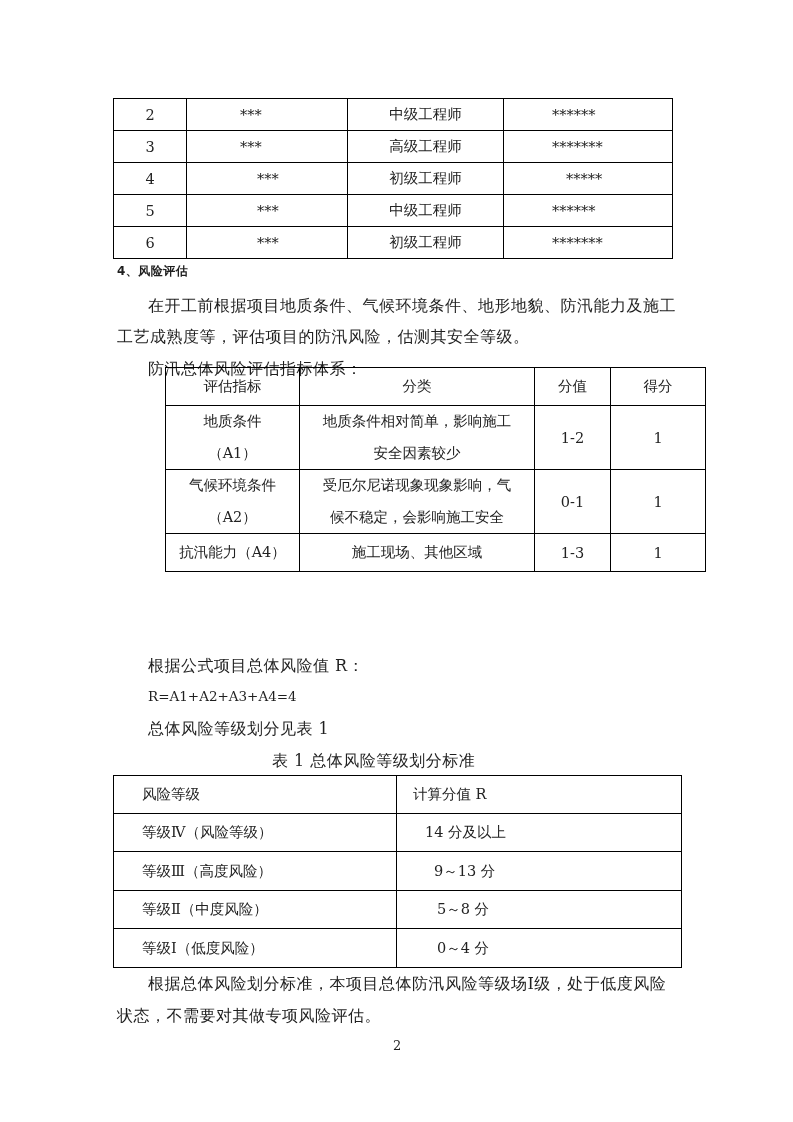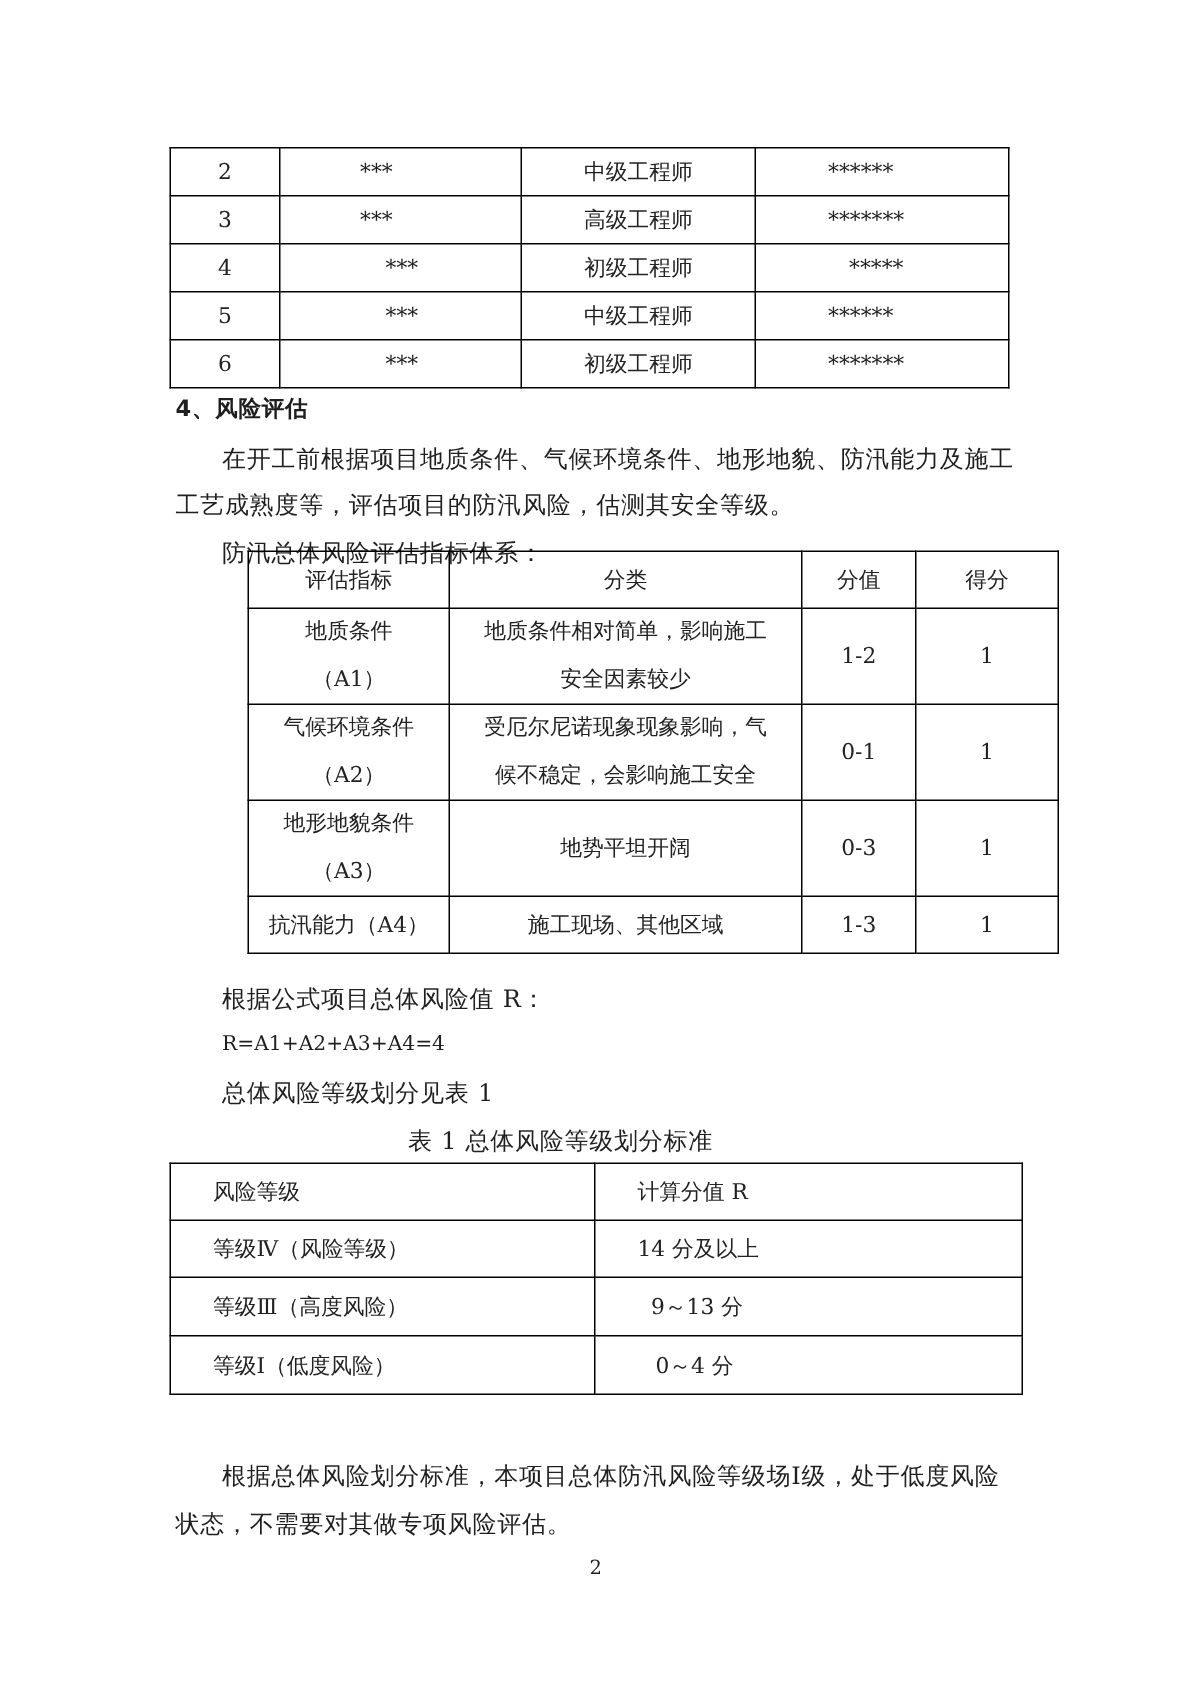--- a/index.html
+++ b/index.html
@@ -3,21 +3,21 @@
 <meta charset="utf-8">
 <style>
   html, body { margin:0; padding:0; background:#ffffff; }
   body { width:793px; height:1122px; position:relative; overflow:hidden;
          font-family:"DejaVu Serif","Liberation Serif",serif; color:#1a1a1a; font-size:15px; }
   table { border-collapse:collapse; position:absolute; table-layout:fixed; }
   td { border:1px solid #000; padding:0; font-size:14.5px; color:#222; }
   .center { text-align:center; }
   .left { text-align:left; padding-left:28px; }
   .line { position:absolute; white-space:nowrap; font-size:16px; color:#1f1f1f; letter-spacing:0.5px; }
-  .heading { font-weight:bold; font-family:"DejaVu Sans","Liberation Sans",sans-serif; font-size:15px; }
+  .heading { font-weight:bold; font-family:"DejaVu Sans","Liberation Sans",sans-serif; font-size:12px; }
   .cellblock { line-height:31.5px; }
   .pagenum { font-size:13px; }
 </style>
 </head>
 <body>
 
 <table style="left:113px; top:98px; width:559px;">
   <colgroup>
       <col style="width:73px">
       <col style="width:161px">
@@ -94,29 +94,20 @@
       <div>气候环境条件</div>
       <div>（A2）</div>
     </td>
     <td class="center cellblock">
       <div>受厄尔尼诺现象现象影响，气</div>
       <div>候不稳定，会影响施工安全</div>
     </td>
     <td class="center">0-1</td>
     <td class="center">1</td>
   </tr>
-  <tr style="height:63px;">
-    <td class="center cellblock">
-      <div>地形地貌条件</div>
-      <div>（A3）</div>
-    </td>
-    <td class="center">地势平坦开阔</td>
-    <td class="center">0-3</td>
-    <td class="center">1</td>
-  </tr>
   <tr style="height:38px;">
     <td class="center">抗汛能力（A4）</td>
     <td class="center">施工现场、其他区域</td>
     <td class="center">1-3</td>
     <td class="center">1</td>
   </tr>
 </tbody>
   </table>
 
 <div class="line" style="left:148px; top:656px;">根据公式项目总体风险值 R：</div>
@@ -125,29 +116,33 @@
 <div class="line" style="left:272px; top:751px;">表 1  总体风险等级划分标准</div>
 
 <table style="left:113px; top:775px; width:568px;">
   <colgroup>
       <col style="width:283px">
       <col style="width:285px">
     </colgroup>
   <tbody>
       <tr style="height:38px;">
     <td class="left">风险等级</td>
-    <td class="left" style="padding-left:28px;">计算分值 R</td>
+    <td class="left" style="padding-left:16px;">计算分值 R</td>
   </tr>
   <tr style="height:38px;">
     <td class="left">等级Ⅳ（风险等级）</td>
     <td class="left" style="">14 分及以上</td>
   </tr>
   <tr style="height:39px;">
     <td class="left">等级Ⅲ（高度风险）</td>
     <td class="left" style="padding-left:37px;">9～13 分</td>
+  </tr>
+  <tr style="height:38px;">
+    <td class="left">等级Ⅱ（中度风险）</td>
+    <td class="left" style="padding-left:40px;">5～8 分</td>
   </tr>
   <tr style="height:39px;">
     <td class="left">等级Ⅰ（低度风险）</td>
     <td class="left" style="padding-left:40px;">0～4 分</td>
   </tr>
 </tbody>
   </table>
 
 <div class="line" style="left:148px; top:974px;">根据总体风险划分标准，本项目总体防汛风险等级场Ⅰ级，处于低度风险</div>
 <div class="line" style="left:117px; top:1006px;">状态，不需要对其做专项风险评估。</div>

